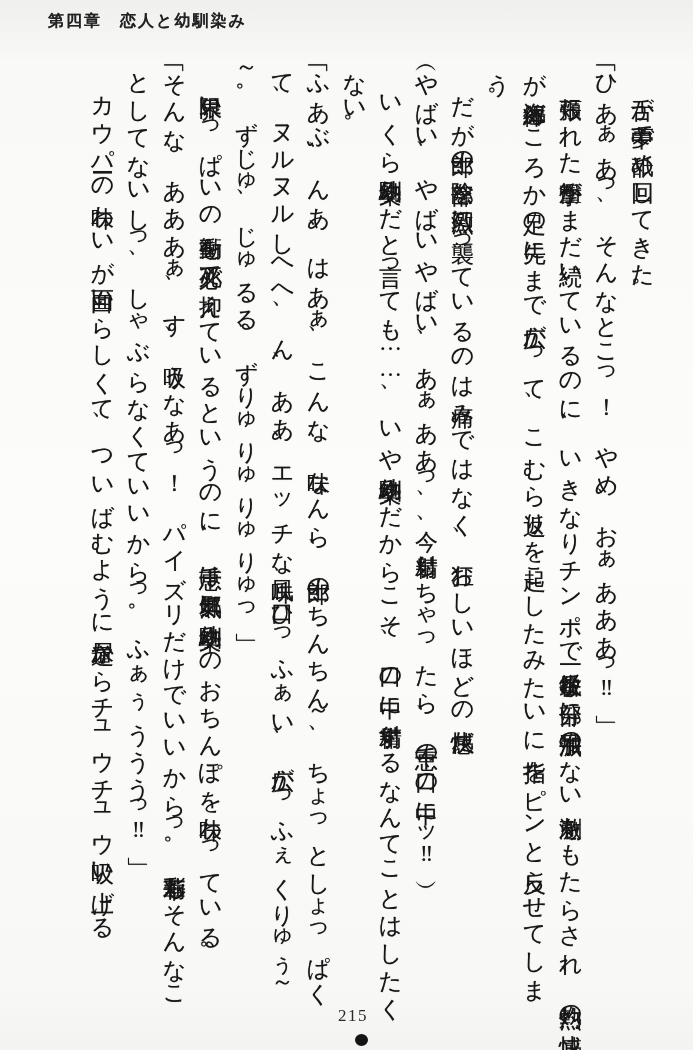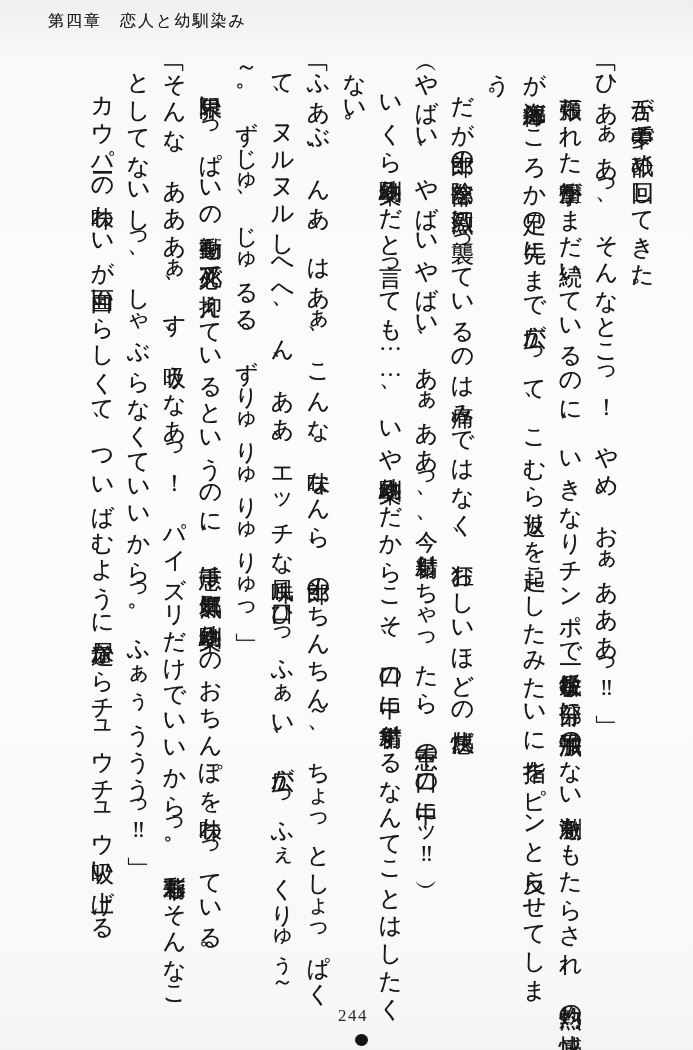--- a/index.html
+++ b/index.html
@@ -20,20 +20,21 @@
   }
   .chapter-header {
     position: absolute;
     left: 48px;
     top: 11px;
     font-size: 16px;
     letter-spacing: 2px;
     color: #222;
     white-space: nowrap;
     text-shadow: 0 0 0.6px rgba(0,0,0,0.5);
+    font-weight: bold;
   }
   .body-text {
     position: absolute;
     top: 57px;
     right: 33px;
     width: 614px;
     height: 965px;
     writing-mode: vertical-rl;
     text-orientation: upright;
     font-size: 23px;
@@ -82,16 +83,16 @@
       <p class="narrative">頬張られた衝撃がまだ続いているのに、いきなりチンポで一番鋭敏な部分に手加減のない刺激をもたらされ、灼熱の快感が海綿体どころか足の先にまで広がって、こむら返りを起こしたみたいに指をピンと反らせてしまう。</p>
       <p class="narrative">だが士郎の陰部を激烈に襲っているのは痛みではなく、狂おしいほどの快感だ。</p>
       <p class="dialogue">（やばい、やばいやばい、あぁああっ、今、射精しちゃったら、千恵の口の中にッ‼）</p>
       <p class="narrative">いくら幼馴染みだと言っても……、いや幼馴染みだからこそ、口の中に射精するなんてことはしたくない。</p>
       <p class="dialogue">「ふあぶ、んあ、はあぁ、こんな、味なんら、士郎のちんちん～、ちょっとしょっぱくて、ヌルヌルしへへ、ん、ああ、エッチな風味、口ひっふぁい、広がっふぇくりゅぅ～～。ずじゅ、じゅるる、ずりゅりゅりゅりゅっ」</p>
       <p class="narrative">限界いっぱいの衝動を必死で抑えているというのに、千恵は無邪気に幼馴染みのおちんぽを味わっている。</p>
       <p class="dialogue">「そんな、あああぁ、す、吸うなあっ！　パイズリだけでいいからっ。彩莉華もそんなことしてないしっ、しゃぶらなくていいからっ。ふぁぅうううっ‼」</p>
       <p class="narrative">カウパーの味わいが面白いらしくて、ついばむように尿道からチュウチュウ吸い上げる</p>
     </div>
 
-  <div class="page-number">244</div>
+  <div class="page-number">215</div>
 
   <div class="page-mark-dot"></div>
 </div>
 
 </body></html>

